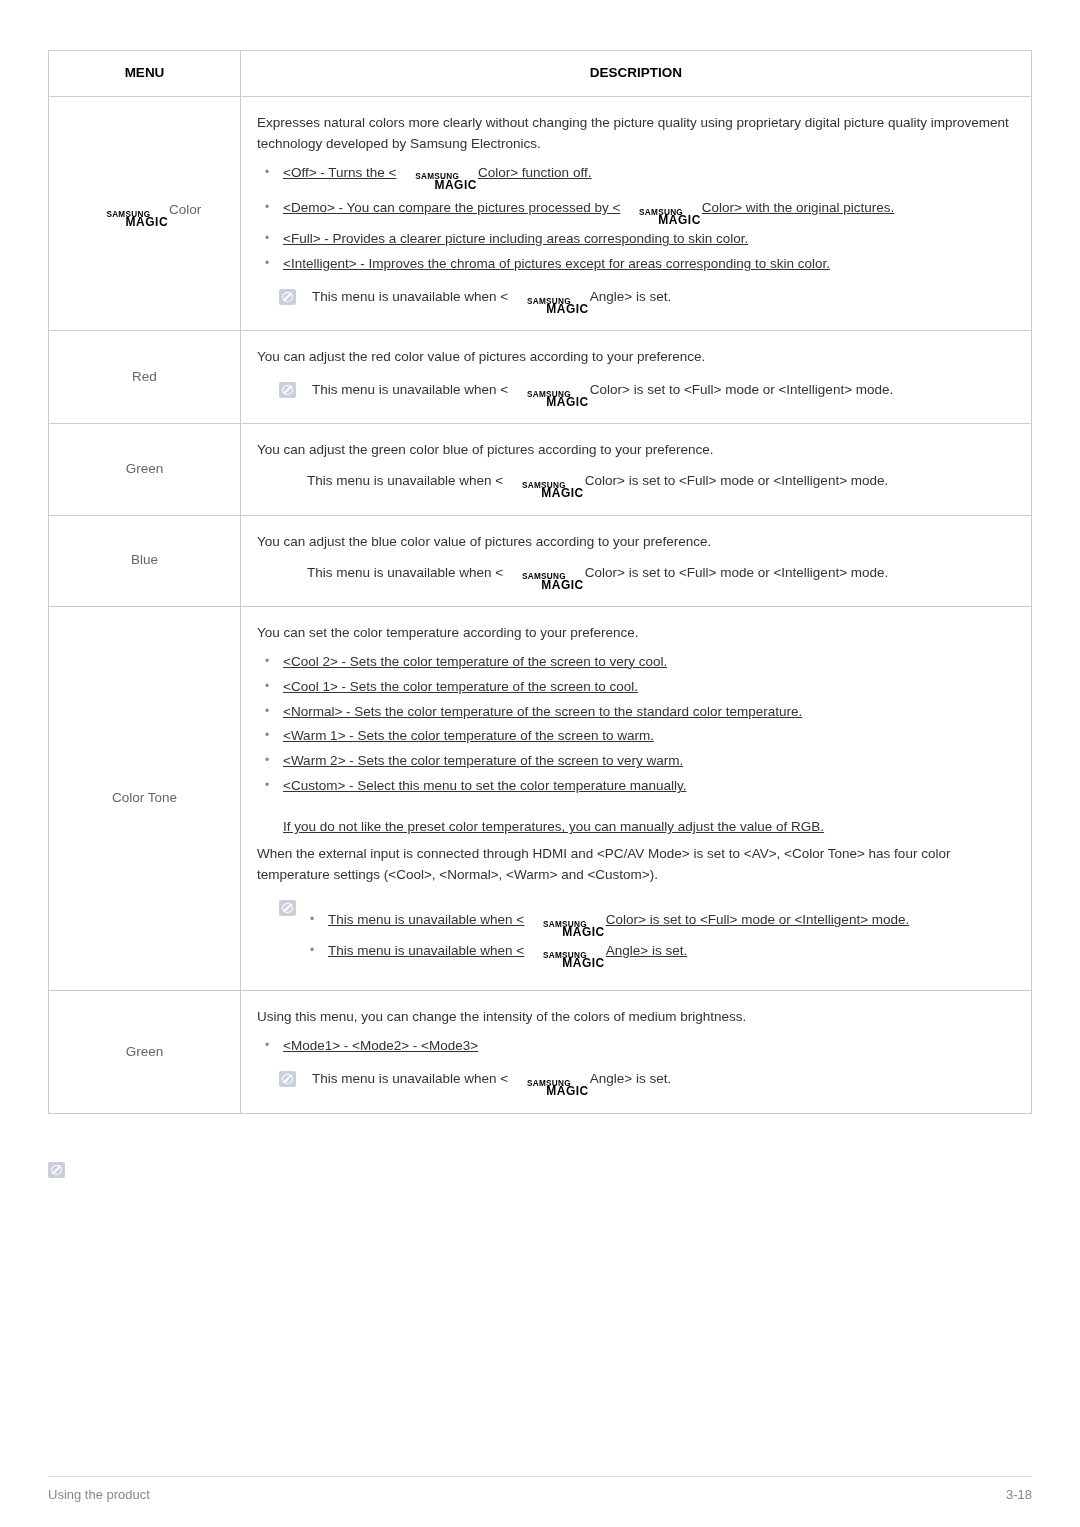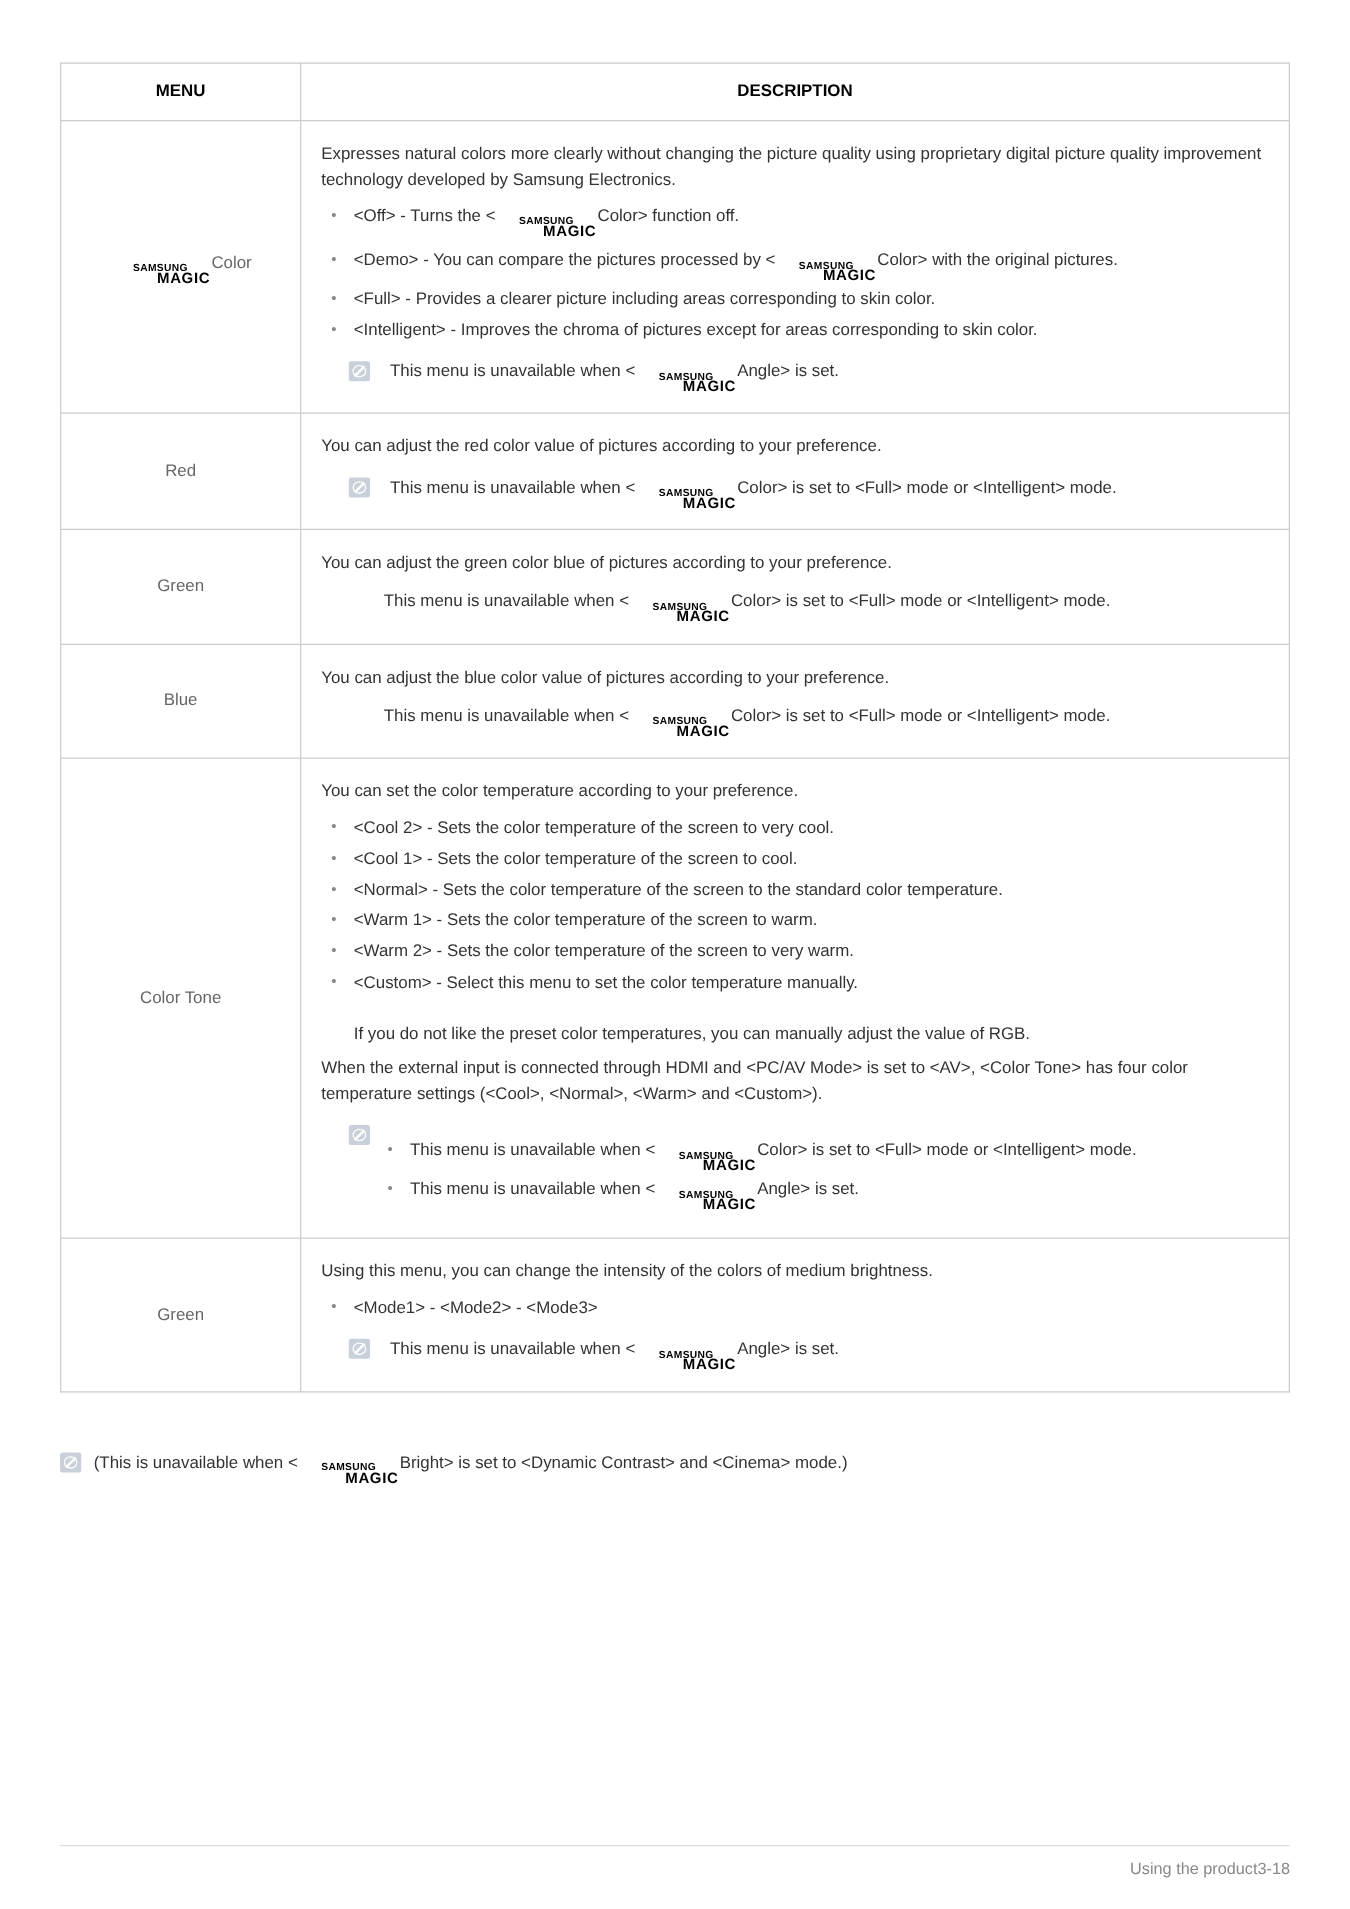--- a/index.html
+++ b/index.html
@@ -29,21 +29,21 @@
     color: #000000;
     font-weight: bold;
     background: #fff;
     padding: 12px 8px;
   }
   col.c1 { width: 192px; }
   td.menu-cell {
     text-align: center;
     color: #666;
   }
-  ul { list-style: none; margin: 8px 0 2px 4px; }
+  ul { list-style: none; margin: 8px 0 2px 4px; text-decoration: underline; }
   ul li {
     position: relative;
     padding-left: 22px;
     margin: 4px 0;
     color: #333;
   }
   ul li::before {
     content: "•";
     position: absolute;
     left: 4px;
@@ -106,21 +106,21 @@
   }
   .sm-logo .s1 { font-size: 8.2px; font-weight: bold; letter-spacing:0.3px; color:#000; display:block; }
   .sm-logo .s2 { font-size: 12px; font-weight: 900; letter-spacing:0.5px; color:#000; display:block;margin-left:37px; }
   .footer {
     position:absolute;
     bottom:22px;
     left:48px; right:48px;
     border-top:1px solid #ddd;
     padding-top:8px;
     display:flex;
-    justify-content:flex-end;
+    justify-content:space-between;
     color:#888;
     font-size:13px;
   }
 </style>
 </head>
 <body>
 
 <table>
   <colgroup>
       <col class="c1">
@@ -231,19 +231,18 @@
           <span class="note-line-inner"><span>This menu is unavailable when &lt;</span><span class="sm-logo"><span class="s1">SAMSUNG</span><span class="s2">MAGIC</span></span><span>Angle&gt; is set.</span></span>
         </div>
       </td>
     </tr>
 
   </tbody>
 </table>
 
 <div class="bottom-note">
   <span class="note-icon"></span>
-  <span><span>(This is unavailable when &lt;</span><span class="sm-logo"><span class="s1">SAMSUNG</span><span class="s2">MAGIC</span></span><span>Bright&gt; is set to &lt;Dynamic Contrast&gt; and &lt;Cinema&gt; mode.)</span></span>
 </div>
 
 <div class="footer">
   <span>Using the product</span>
   <span>3-18</span>
 </div>
 
 </body></html>

